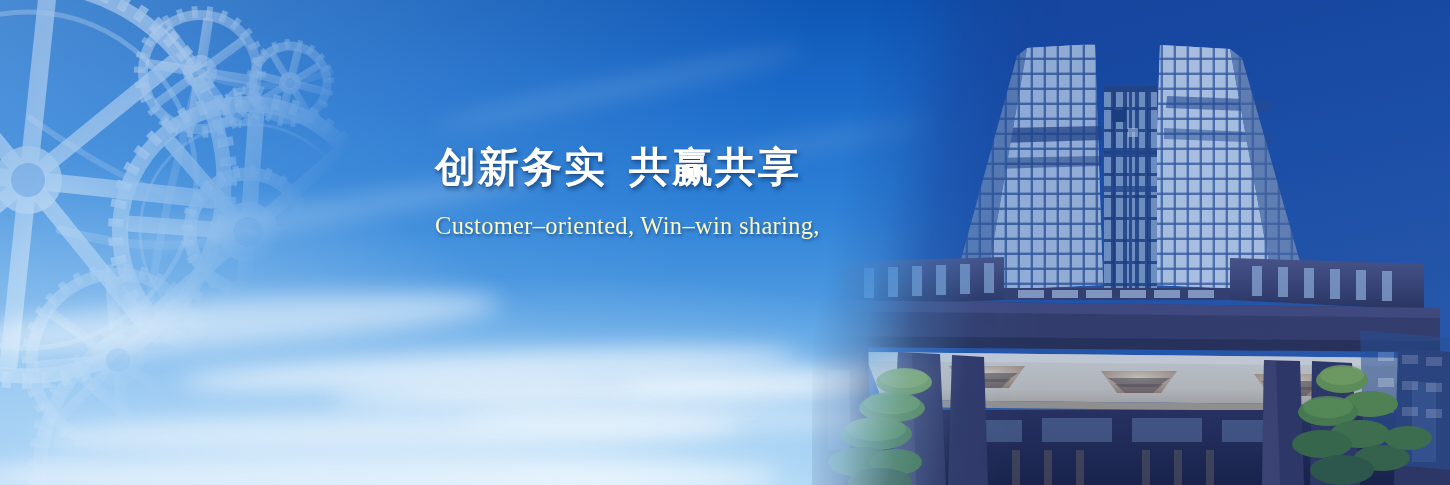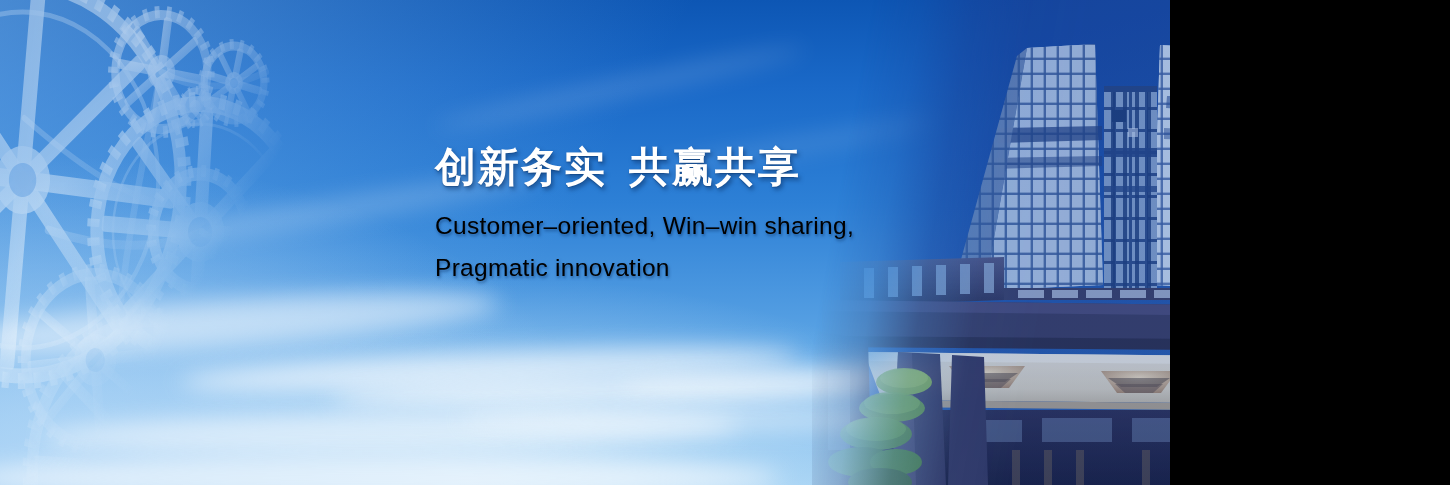--- a/index.html
+++ b/index.html
@@ -1,17 +1,17 @@
 <!DOCTYPE html>
 <html><head>
 <meta charset="utf-8">
 <style>
   html,body{margin:0;padding:0;background:#000;}
   #banner{
-    position:relative;width:1170px;height:485px;overflow:hidden;
+    position:relative;width:1450px;height:485px;overflow:hidden;
     font-family:"Liberation Sans","DejaVu Sans",sans-serif;
     background:#2a7ad4;
   }
   .layer{position:absolute;inset:0;}
 
   
   #sky{
     background:
       linear-gradient(to bottom,
         rgba(13,86,180,1) 0%,
@@ -56,23 +56,24 @@
 
   
   #copy{position:absolute;left:435px;top:140px;width:520px;}
   .cn{
     color:#ffffff;font-weight:bold;letter-spacing:2px;
     font-size:41px;line-height:55px;white-space:nowrap;
     text-shadow:2px 3px 4px rgba(8,44,95,.55), 0 1px 1px rgba(8,44,95,.4);
   }
   .cn .sp{display:inline-block;width:22px;}
   .en{
-    color:#000000;font-size:24.5px;line-height:42px;letter-spacing:.3px;
+    color:#fef9c3;font-size:24.5px;line-height:42px;letter-spacing:.3px;
     white-space:nowrap;
     text-shadow:1px 2px 3px rgba(10,48,100,.55);
+    font-family:Liberation Serif, serif;
   }
   #en-wrap{margin-top:10px;}
 </style>
 </head>
 <body>
 
 <div id="banner">
 
   <div class="layer" id="sky"></div>
   <div class="layer" id="sky2"></div>
@@ -803,17 +804,16 @@
       <rect width="638" height="485" fill="url(#nightsky)" opacity=".10"></rect>
     </svg>
   </div>
 
   <div id="copy">
     <div class="cn">
       <span>创新务实</span><span class="sp"></span><span>共赢共享</span>
     </div>
     <div id="en-wrap">
       <div class="en">Customer–oriented, Win–win sharing,</div>
-      <div class="en">Pragmatic innovation</div>
     </div>
   </div>
 
 </div>
 
 </body></html>

